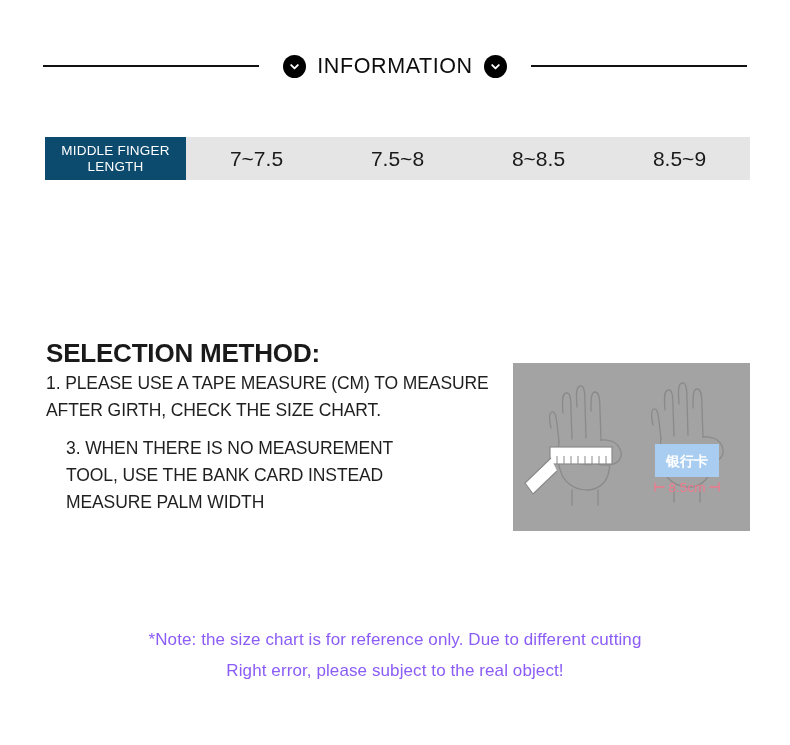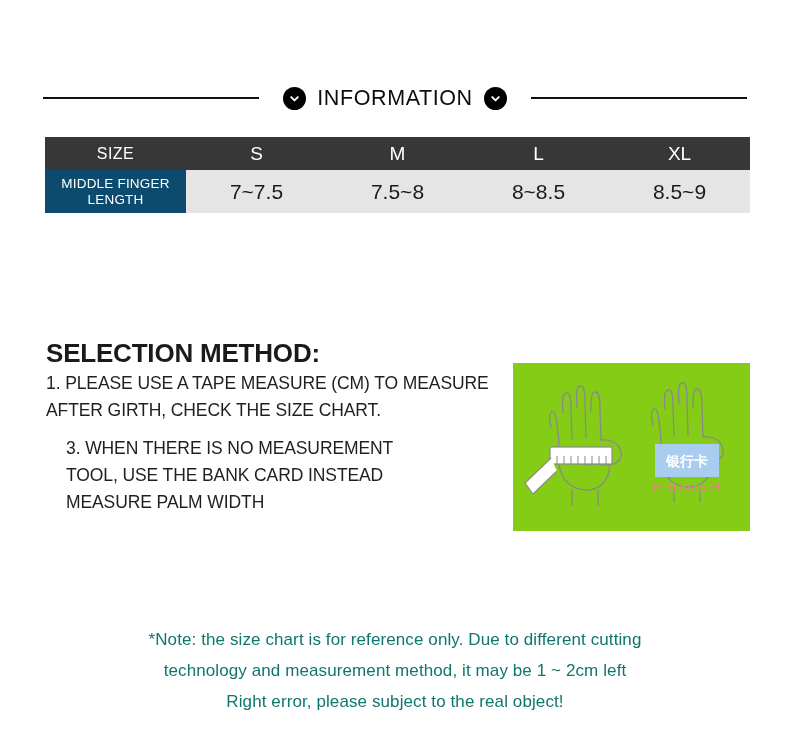--- a/index.html
+++ b/index.html
@@ -20,21 +20,20 @@
   .header {
     position: absolute;
     left: 0;
     top: 46px;
     width: 790px;
     height: 40px;
     display: flex;
     align-items: center;
     justify-content: center;
     gap: 0;
-    margin-top: 32px;
   }
   .rule {
     height: 2px;
     background: #111111;
     width: 216px;
     flex: none;
   }
   .rule-left  { margin-right: 24px; }
   .rule-right { margin-left: 24px; }
   .header-center {
@@ -143,35 +142,35 @@
   .sm-item { margin-bottom: 11px; white-space: pre-line; }
   .sm-item:last-child { margin-bottom: 0; margin-left: 20px; }
 
   
   .illus {
     position: absolute;
     left: 513px;
     top: 363px;
     width: 237px;
     height: 168px;
-    background: #84cc16;
+    background: #a3a3a3;
     overflow: hidden;
   }
   .illus svg { display: block; }
 
   
   .note {
     position: absolute;
     left: 0;
     top: 624px;
     width: 790px;
     text-align: center;
     font-size: 17px;
     line-height: 31px;
-    color: #0f766e;
+    color: #8b5cf6;
     letter-spacing: 0.1px;
   }
   .note div { white-space: nowrap; }
 </style>
 </head>
 <body>
 
 <div class="header">
   <div class="rule rule-left"></div>
   <div class="header-center">
@@ -186,27 +185,20 @@
         <path d="M3.2 5.1 L6.5 8.4 L9.8 5.1" fill="none" stroke="#ffffff" stroke-width="1.9" stroke-linecap="round" stroke-linejoin="round"></path>
       </svg>
     </span>
   </div>
   <div class="rule rule-right"></div>
 </div>
 
 <table class="size-table">
   <tbody>
     <tr>
-      <td class="th-size col-label">SIZE</td>
-      <td class="th-val col-val">S</td>
-      <td class="th-val col-val">M</td>
-      <td class="th-val col-val">L</td>
-      <td class="th-val col-val">XL</td>
-    </tr>
-    <tr>
       <td class="rowlabel rowlabel-2 col-label">MIDDLE FINGER
 LENGTH</td>
       <td class="cell-2 col-val">7~7.5</td>
       <td class="cell-2 col-val">7.5~8</td>
       <td class="cell-2 col-val">8~8.5</td>
       <td class="cell-2 col-val">8.5~9</td>
     </tr>
   </tbody>
 </table>
 
@@ -283,15 +275,14 @@
       <path d="M206 120 L206 128"></path>
       <path d="M142 124 L151 124"></path>
       <path d="M197 124 L206 124"></path>
     </g>
     <text x="174" y="129" text-anchor="middle" font-family="'Liberation Sans', sans-serif" font-size="13.5" fill="#f07a8e">8.5cm</text>
   </svg>
 </div>
 
 <div class="note">
   <div>*Note: the size chart is for reference only. Due to different cutting</div>
-  <div>technology and measurement method, it may be 1 ~ 2cm left</div>
   <div>Right error, please subject to the real object!</div>
 </div>
 
 </body></html>

